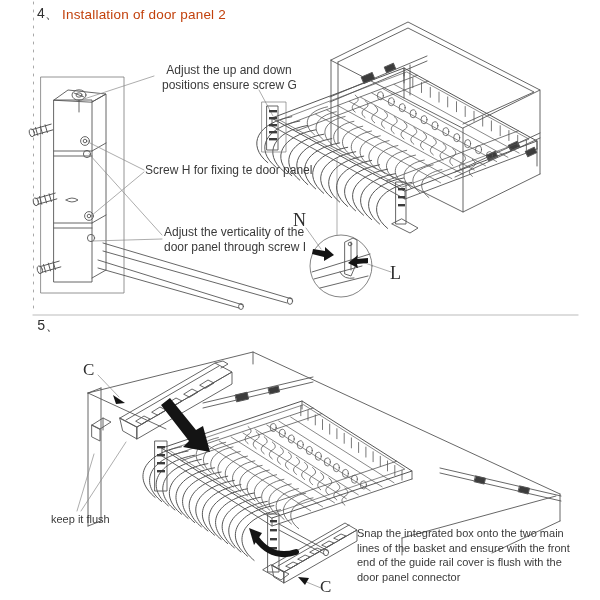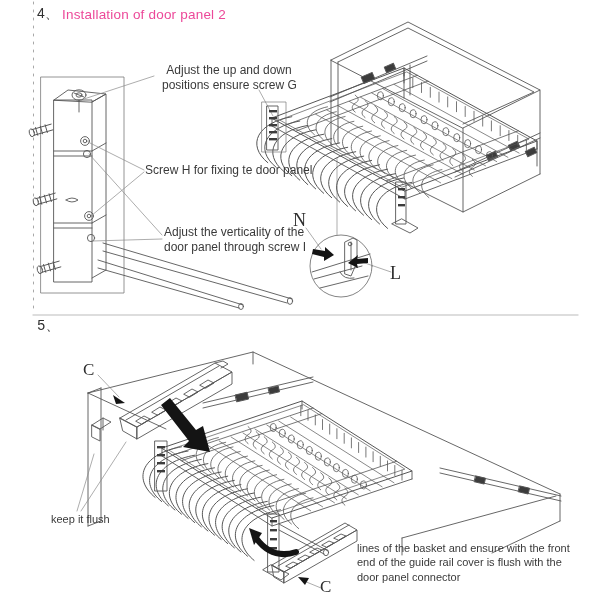--- a/index.html
+++ b/index.html
@@ -1,20 +1,20 @@
 <!DOCTYPE html>
 <html><head>
 <meta charset="utf-8">
 <style>
   html,body{margin:0;padding:0;background:#f4f4f4;}
   #page{position:relative;width:600px;height:600px;background:#ffffff;overflow:hidden;
         font-family:"Liberation Sans", sans-serif;color:#383838;}
   #art{position:absolute;left:0;top:0;width:600px;height:600px;}
   .abs{position:absolute;white-space:nowrap;}
-  .t-head{font-size:13.5px;letter-spacing:.2px;color:#ec4899;}
+  .t-head{font-size:13.5px;letter-spacing:.2px;color:#c2410c;}
   .t-num{font-size:14px;color:#303030;}
   .t-ann{font-size:12px;line-height:15px;color:#3a3a3a;}
   .t-ann-c{text-align:center;margin-left:24px;}
   .t-serif{font-family:"Liberation Serif", serif;font-size:18px;color:#2e2e2e;}
   .t-mono{font-family:"Liberation Mono", monospace;font-size:12.5px;color:#2c2c2c;white-space:pre;}
   .t-small{font-size:11px;line-height:14.5px;color:#3a3a3a;}
 </style>
 </head>
 <body>
 
@@ -388,20 +388,20 @@
 
   <div class="abs t-serif" style="left:293px;top:210px">N</div>
   <div class="abs t-serif" style="left:390px;top:263px">L</div>
 
   <div class="abs t-mono" style="left:37px;top:317px;font-size:14px">5、</div>
 
   <div class="abs t-serif" style="left:83px;top:360px;font-size:17px">C</div>
   <div class="abs t-small" style="left:51px;top:512px">keep it flush</div>
 
   <div class="abs t-small" style="left:357px;top:526px">
-    <br>
+    <span>Snap the integrated box onto the two main</span><br>
     <span>lines of the basket and ensure with the front</span><br>
     <span>end of the guide rail cover is flush with the</span><br>
     <span>door panel connector</span>
   </div>
 
   <div class="abs t-serif" style="left:320px;top:577px;font-size:17px">C</div>
 </div>
 
 </body></html>

